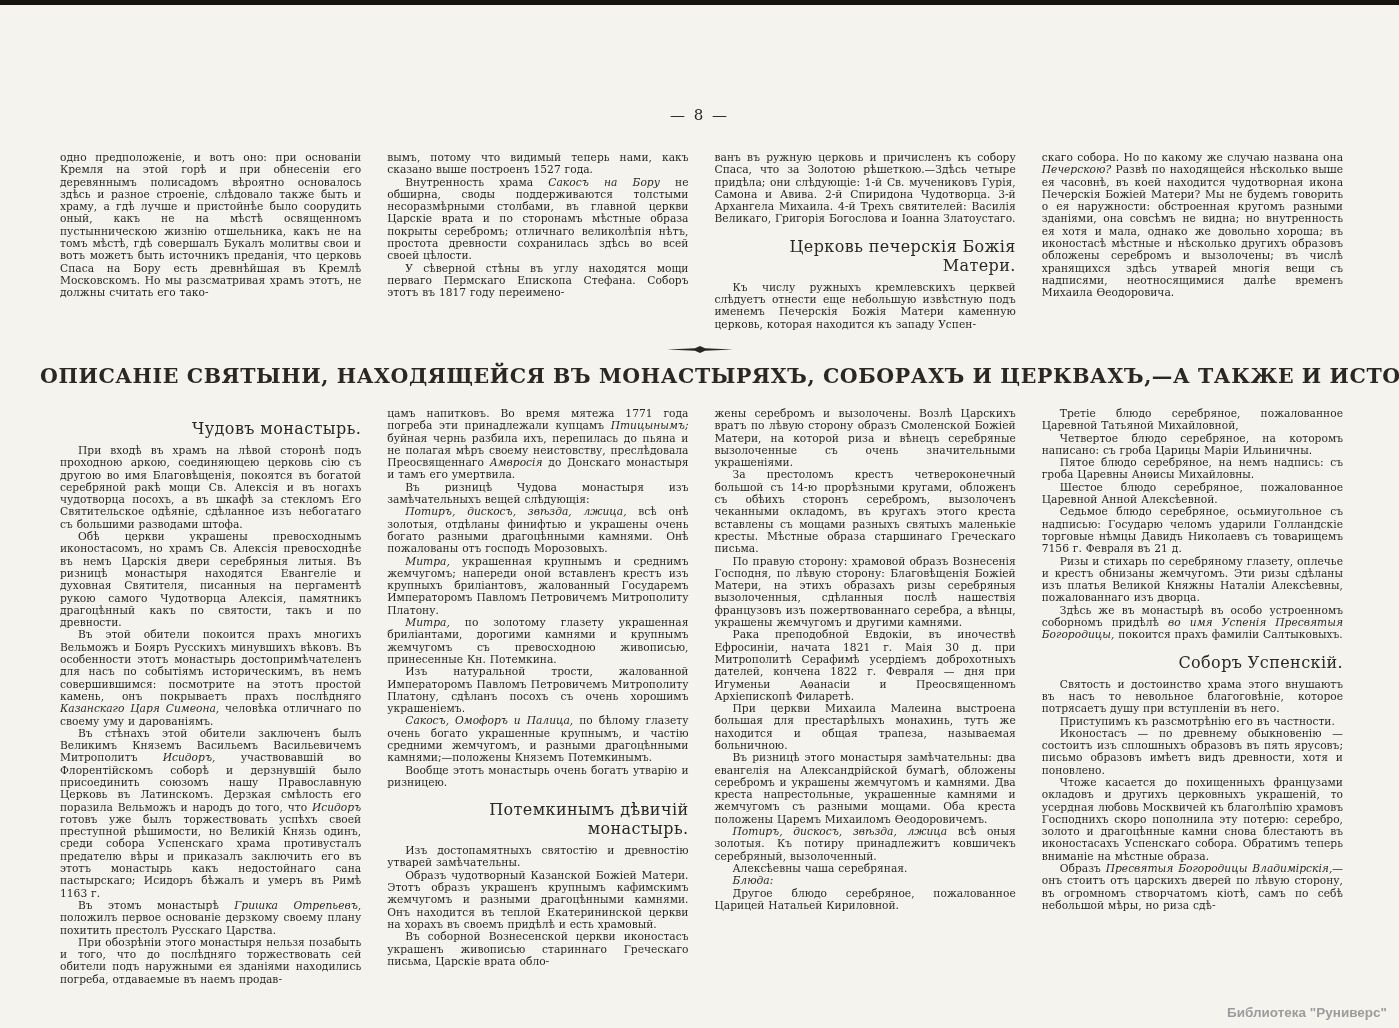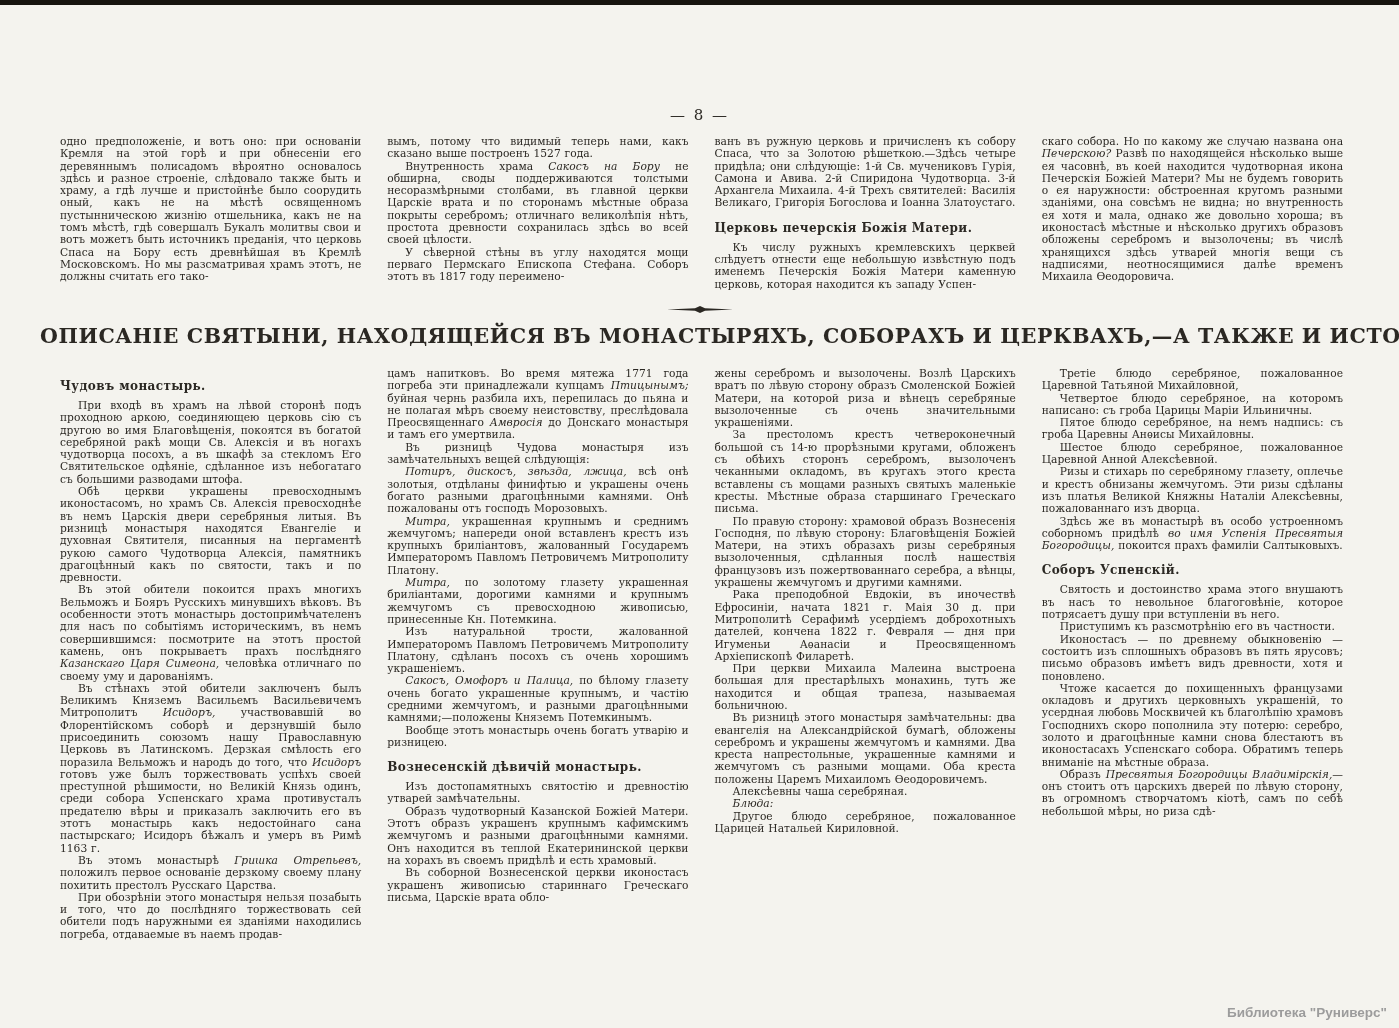--- a/index.html
+++ b/index.html
@@ -25,39 +25,39 @@
     font-size:15px;
     letter-spacing:2px;
     color:#2b2823;
   }
   .section{
     display:flex;
     gap:26px;
     padding:0 56px 0 60px;
     box-sizing:border-box;
   }
-  .top-section{margin-top:12px;}
+  .top-section{margin-top:28px;}
   .col{
     flex:1 1 0;
     min-width:0;
   }
   .para{
     margin:0;
     font-size:10.7px;
     line-height:12.3px;
     text-align:justify;
     text-indent:18px;
     word-spacing:0.5px;
   }
   .para.noindent{text-indent:0;}
   .col-heading{
     margin:11px 0 7px 0;
-    font-size:12px;
-    font-weight:bold;
-    text-align:left;
+    font-size:16px;
+    font-weight:normal;
+    text-align:right;
     letter-spacing:0.4px;
   }
   .ornament{
     margin:14px auto 0 auto;
     width:70px;
     display:flex;
     align-items:center;
     justify-content:center;
   }
   .main-title{
@@ -126,41 +126,43 @@
       </div>
       <div class="col">
         <p class="para noindent">цамъ напитковъ. Во время мятежа 1771 года погреба эти принадлежали купцамъ <i>Птицынымъ;</i> буйная чернь разбила ихъ, перепилась до пьяна и не полагая мѣръ своему неистовству, преслѣдовала Преосвященнаго <i>Амвросія</i> до Донскаго монастыря и тамъ его умертвила.</p>
         <p class="para">Въ ризницѣ Чудова монастыря изъ замѣчательныхъ вещей слѣдующія:</p>
         <p class="para"><i>Потиръ, дискосъ, звѣзда, лжица,</i> всѣ онѣ золотыя, отдѣланы финифтью и украшены очень богато разными драгоцѣнными камнями. Онѣ пожалованы отъ господъ Морозовыхъ.</p>
         <p class="para"><i>Митра,</i> украшенная крупнымъ и среднимъ жемчугомъ; напереди оной вставленъ крестъ изъ крупныхъ бриліантовъ, жалованный Государемъ Императоромъ Павломъ Петровичемъ Митрополиту Платону.</p>
         <p class="para"><i>Митра,</i> по золотому глазету украшенная бриліантами, дорогими камнями и крупнымъ жемчугомъ съ превосходною живописью, принесенные Кн. Потемкина.</p>
         <p class="para">Изъ натуральной трости, жалованной Императоромъ Павломъ Петровичемъ Митрополиту Платону, сдѣланъ посохъ съ очень хорошимъ украшеніемъ.</p>
         <p class="para"><i>Сакосъ, Омофоръ и Палица,</i> по бѣлому глазету очень богато украшенные крупнымъ, и частію средними жемчугомъ, и разными драгоцѣнными камнями;—положены Княземъ Потемкинымъ.</p>
         <p class="para">Вообще этотъ монастырь очень богатъ утварію и ризницею.</p>
-        <h3 class="col-heading">Вознесенскій дѣвичій монастырь.</h3>
+        <h3 class="col-heading">Потемкинымъ дѣвичій монастырь.</h3>
         <p class="para">Изъ достопамятныхъ святостію и древностію утварей замѣчательны.</p>
         <p class="para">Образъ чудотворный Казанской Божіей Матери. Этотъ образъ украшенъ крупнымъ кафимскимъ жемчугомъ и разными драгоцѣнными камнями. Онъ находится въ теплой Екатерининской церкви на хорахъ въ своемъ придѣлѣ и есть храмовый.</p>
         <p class="para">Въ соборной Вознесенской церкви иконостасъ украшенъ живописью стариннаго Греческаго письма, Царскіе врата обло-</p>
       </div>
       <div class="col">
         <p class="para noindent">жены серебромъ и вызолочены. Возлѣ Царскихъ вратъ по лѣвую сторону образъ Смоленской Божіей Матери, на которой риза и вѣнецъ серебряные вызолоченные съ очень значительными украшеніями.</p>
         <p class="para">За престоломъ крестъ четвероконечный большой съ 14-ю прорѣзными кругами, обложенъ съ обѣихъ сторонъ серебромъ, вызолоченъ чеканными окладомъ, въ кругахъ этого креста вставлены съ мощами разныхъ святыхъ маленькіе кресты. Мѣстные образа старшинаго Греческаго письма.</p>
         <p class="para">По правую сторону: храмовой образъ Вознесенія Господня, по лѣвую сторону: Благовѣщенія Божіей Матери, на этихъ образахъ ризы серебряныя вызолоченныя, сдѣланныя послѣ нашествія французовъ изъ пожертвованнаго серебра, а вѣнцы, украшены жемчугомъ и другими камнями.</p>
         <p class="para">Рака преподобной Евдокіи, въ иночествѣ Ефросиніи, начата 1821 г. Маія 30 д. при Митрополитѣ Серафимѣ усердіемъ доброхотныхъ дателей, кончена 1822 г. Февраля — дня при Игуменьи Аѳанасіи и Преосвященномъ Архіепископѣ Филаретѣ.</p>
         <p class="para">При церкви Михаила Малеина выстроена большая для престарѣлыхъ монахинь, тутъ же находится и общая трапеза, называемая больничною.</p>
         <p class="para">Въ ризницѣ этого монастыря замѣчательны: два евангелія на Александрійской бумагѣ, обложены серебромъ и украшены жемчугомъ и камнями. Два креста напрестольные, украшенные камнями и жемчугомъ съ разными мощами. Оба креста положены Царемъ Михаиломъ Ѳеодоровичемъ.</p>
+        <p class="para"><i>Потиръ, дискосъ, звѣзда, лжица</i> всѣ оныя золотыя. Къ потиру принадлежитъ ковшичекъ серебряный, вызолоченный.</p>
         <p class="para">Алексѣевны чаша серебряная.</p>
         <p class="para"><i>Блюда:</i></p>
         <p class="para">Другое блюдо серебряное, пожалованное Царицей Натальей Кириловной.</p>
       </div>
       <div class="col">
         <p class="para">Третіе блюдо серебряное, пожалованное Царевной Татьяной Михайловной,</p>
         <p class="para">Четвертое блюдо серебряное, на которомъ написано: съ гроба Царицы Маріи Ильиничны.</p>
         <p class="para">Пятое блюдо серебряное, на немъ надпись: съ гроба Царевны Анѳисы Михайловны.</p>
         <p class="para">Шестое блюдо серебряное, пожалованное Царевной Анной Алексѣевной.</p>
+        <p class="para">Седьмое блюдо серебряное, осьмиугольное съ надписью: Государю челомъ ударили Голландскіе торговые нѣмцы Давидъ Николаевъ съ товарищемъ 7156 г. Февраля въ 21 д.</p>
         <p class="para">Ризы и стихарь по серебряному глазету, оплечье и крестъ обнизаны жемчугомъ. Эти ризы сдѣланы изъ платья Великой Княжны Наталіи Алексѣевны, пожалованнаго изъ дворца.</p>
         <p class="para">Здѣсь же въ монастырѣ въ особо устроенномъ соборномъ придѣлѣ <i>во имя Успенія Пресвятыя Богородицы,</i> покоится прахъ фамиліи Салтыковыхъ.</p>
         <h3 class="col-heading">Соборъ Успенскій.</h3>
         <p class="para">Святость и достоинство храма этого внушаютъ въ насъ то невольное благоговѣніе, которое потрясаетъ душу при вступленіи въ него.</p>
         <p class="para">Приступимъ къ разсмотрѣнію его въ частности.</p>
         <p class="para">Иконостасъ — по древнему обыкновенію — состоитъ изъ сплошныхъ образовъ въ пять ярусовъ; письмо образовъ имѣетъ видъ древности, хотя и поновлено.</p>
         <p class="para">Чтоже касается до похищенныхъ французами окладовъ и другихъ церковныхъ украшеній, то усердная любовь Москвичей къ благолѣпію храмовъ Господнихъ скоро пополнила эту потерю: серебро, золото и драгоцѣнные камни снова блестаютъ въ иконостасахъ Успенскаго собора. Обратимъ теперь вниманіе на мѣстные образа.</p>
         <p class="para">Образъ <i>Пресвятыя Богородицы Владимірскія,</i>—онъ стоитъ отъ царскихъ дверей по лѣвую сторону, въ огромномъ створчатомъ кіотѣ, самъ по себѣ небольшой мѣры, но риза сдѣ-</p>
       </div>
     </div>

